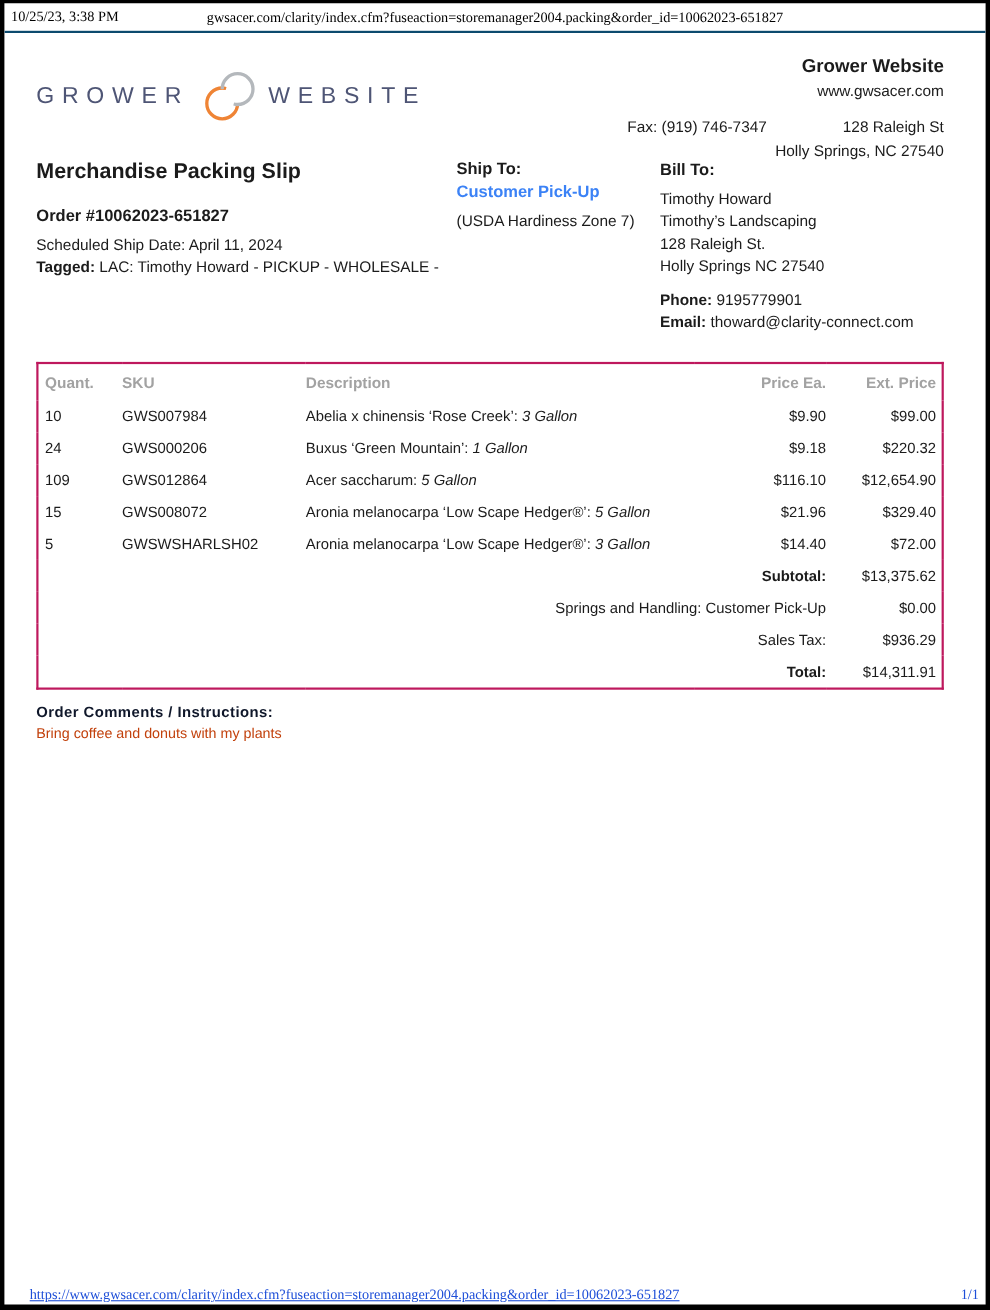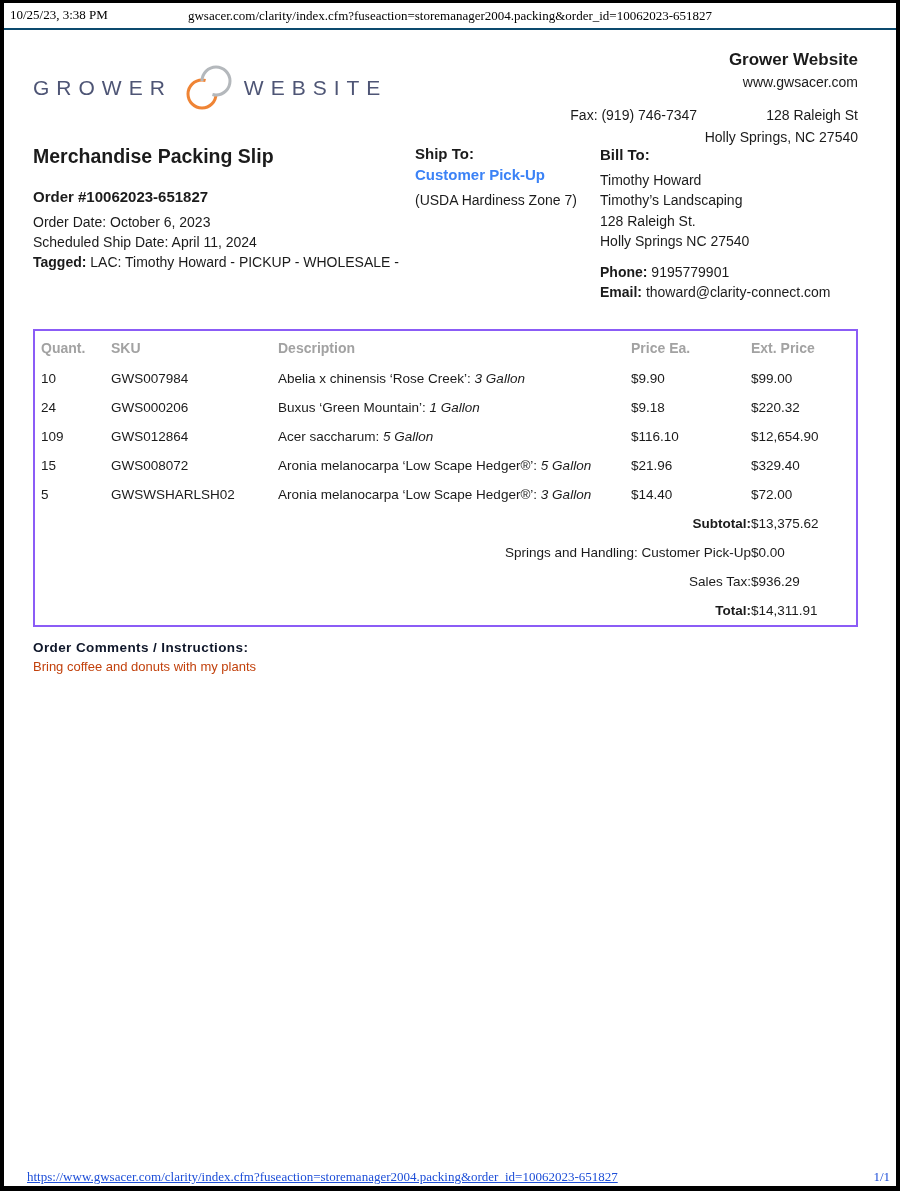--- a/index.html
+++ b/index.html
@@ -46,23 +46,23 @@
   .order-line{font-size:14px;line-height:20px;}
   .sec-label{font-size:15px;font-weight:700;margin-bottom:4px;}
   .col-ship{width:185px;flex:0 0 auto;font-size:14px;}
   .pickup{color:#3b82f6;font-weight:700;font-size:15px;}
   .zone{margin-top:9px;}
   .col-bill{flex:1 1 auto;font-size:14px;line-height:20.5px;}
   .contact-row{margin-top:0;}
   .mt10{margin-top:10px;}
   b.inline-label{font-weight:700;}
 
-  table.items{width:100%;border-collapse:collapse;border:2px solid #8b5cf6;margin-top:26px;font-size:13.5px;}
+  table.items{width:100%;border-collapse:collapse;border:2px solid #be185d;margin-top:26px;font-size:13.5px;}
   .items th{color:#a2a2a2;font-weight:700;text-align:left;padding:9px 0 8px 0;font-size:14px;}
-  .items th.r,.items td.r{text-align:left;}
+  .items th.r,.items td.r{text-align:right;}
   .items td{padding:7px 0;vertical-align:top;}
   .c-qty{width:70px;padding-left:6px !important;}
   .c-sku{width:167px;}
   .c-price{width:120px;}
   .c-ext{width:100px;padding-right:5px !important;}
   .items .tot-label{text-align:right;}
   .items .bold{font-weight:700;}
   .size-it{font-style:italic;}
 
   .comments{margin-top:13px;}
@@ -96,21 +96,20 @@
         <span>128 Raleigh St</span>
       </div>
       <div class="addr2">Holly Springs, NC 27540</div>
     </div>
   </div>
 
   <div class="info">
     <div class="col-order">
       <h1 class="slip-title">Merchandise Packing Slip</h1>
       <div class="order-num">Order #10062023-651827</div>
-      <div class="order-line">Order Date: October 6, 2023</div>
       <div class="order-line">Scheduled Ship Date: April 11, 2024</div>
       <div class="order-line">
         <b class="inline-label">Tagged:</b>
         <span>LAC: Timothy Howard - PICKUP - WHOLESALE -</span>
       </div>
     </div>
     <div class="col-ship">
       <div class="sec-label">Ship To:</div>
       <div class="pickup">Customer Pick-Up</div>
       <div class="zone">(USDA Hardiness Zone 7)</div>

